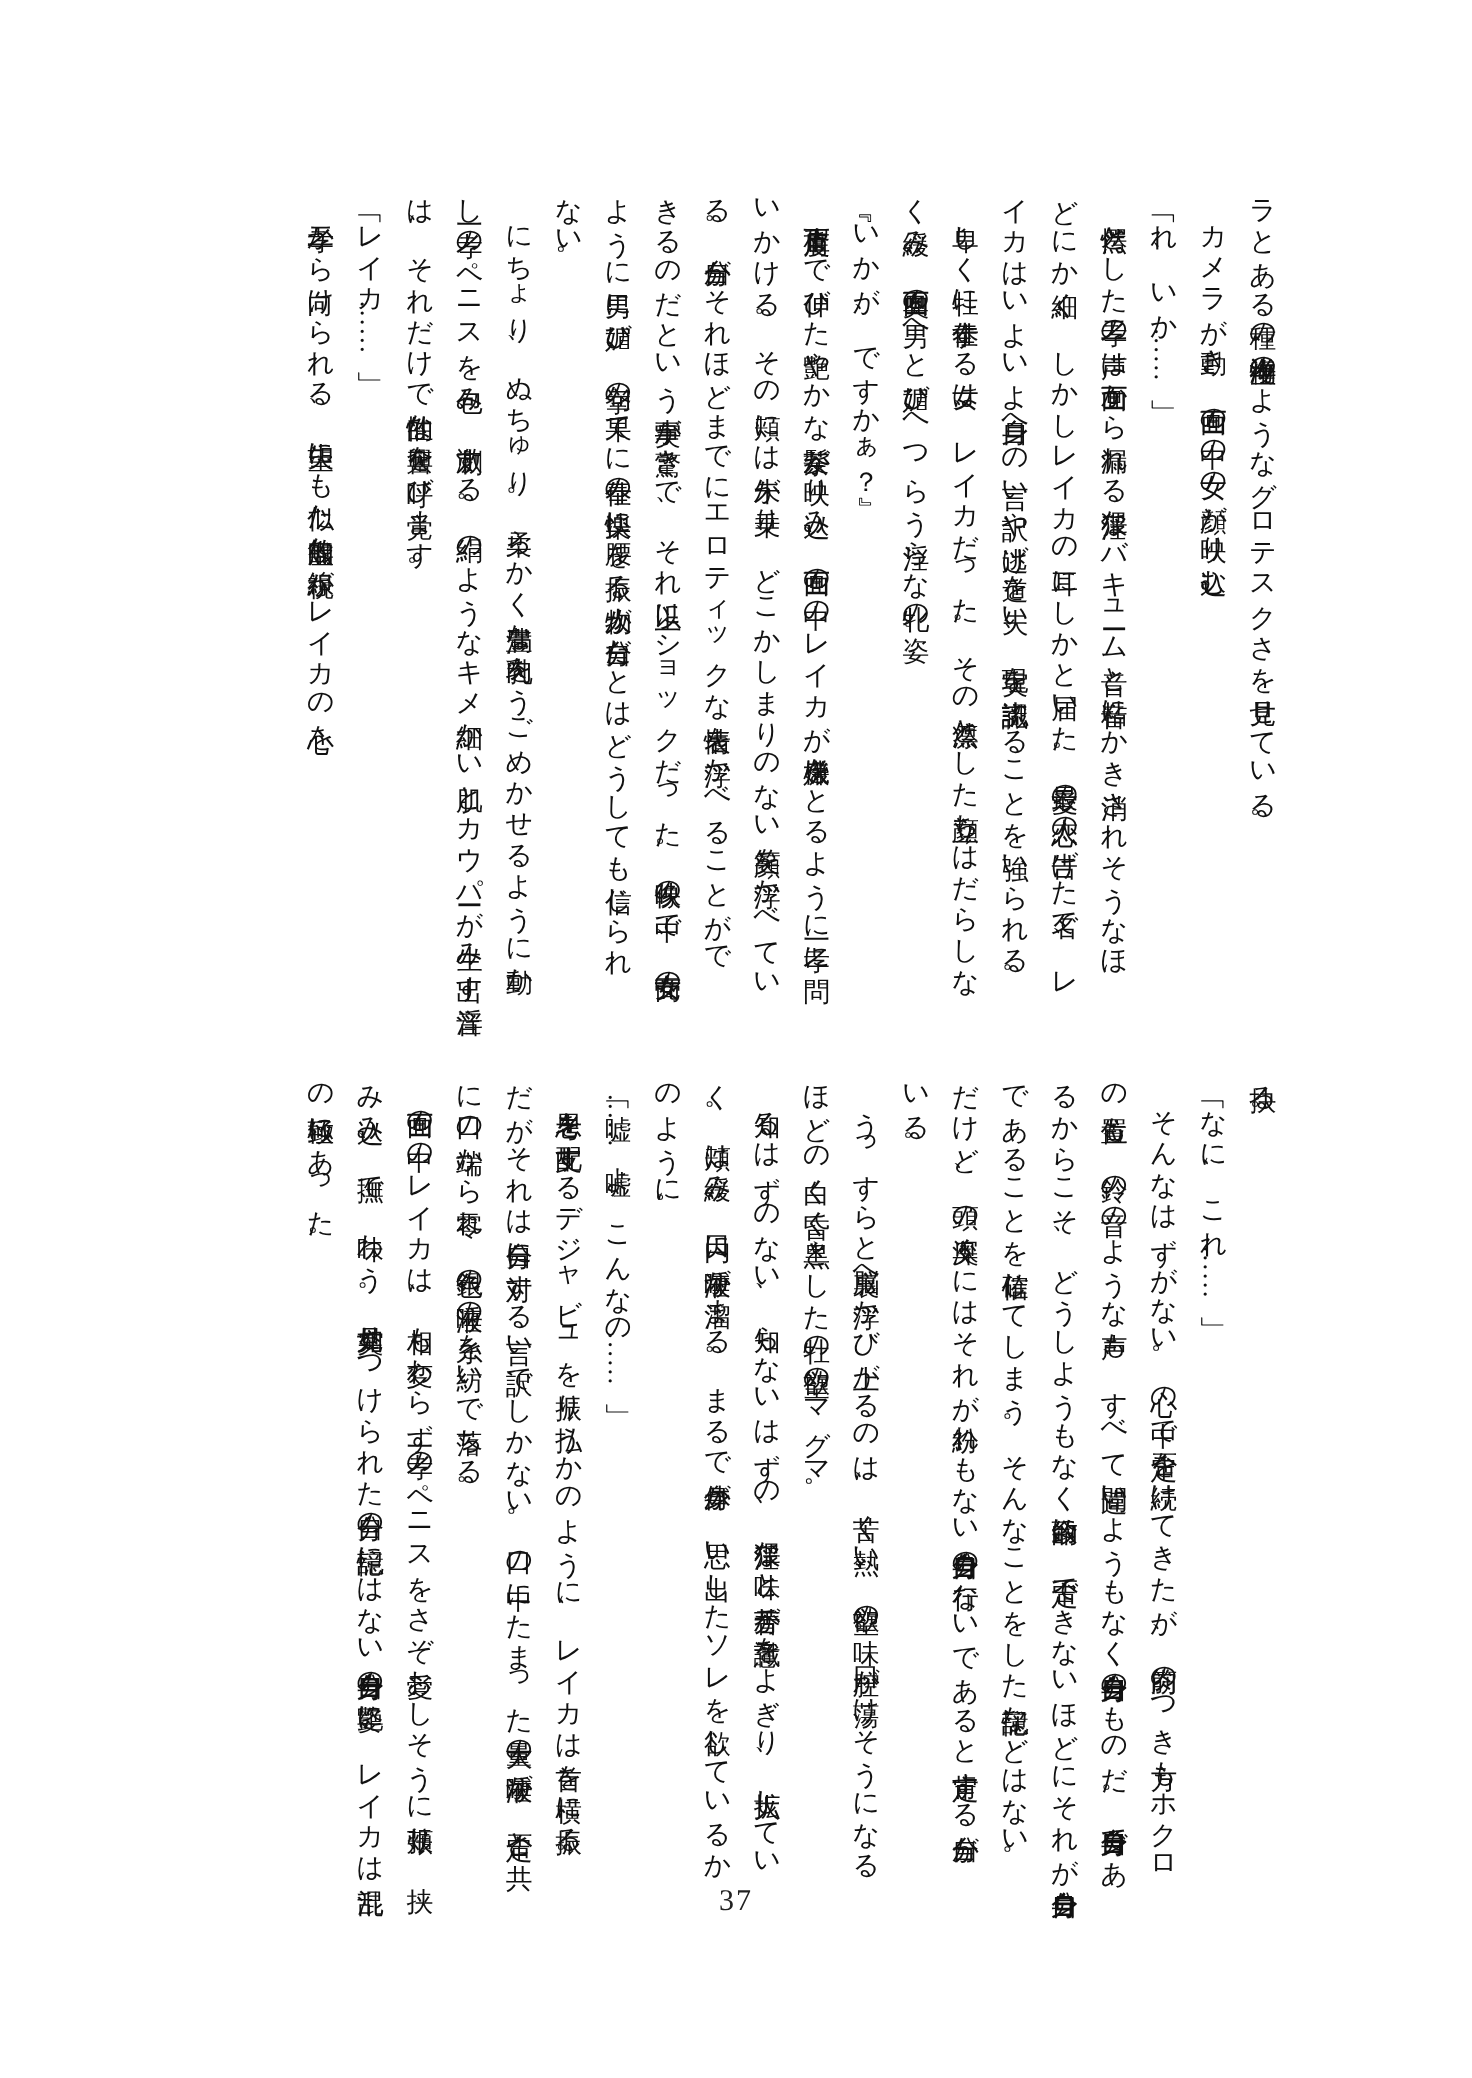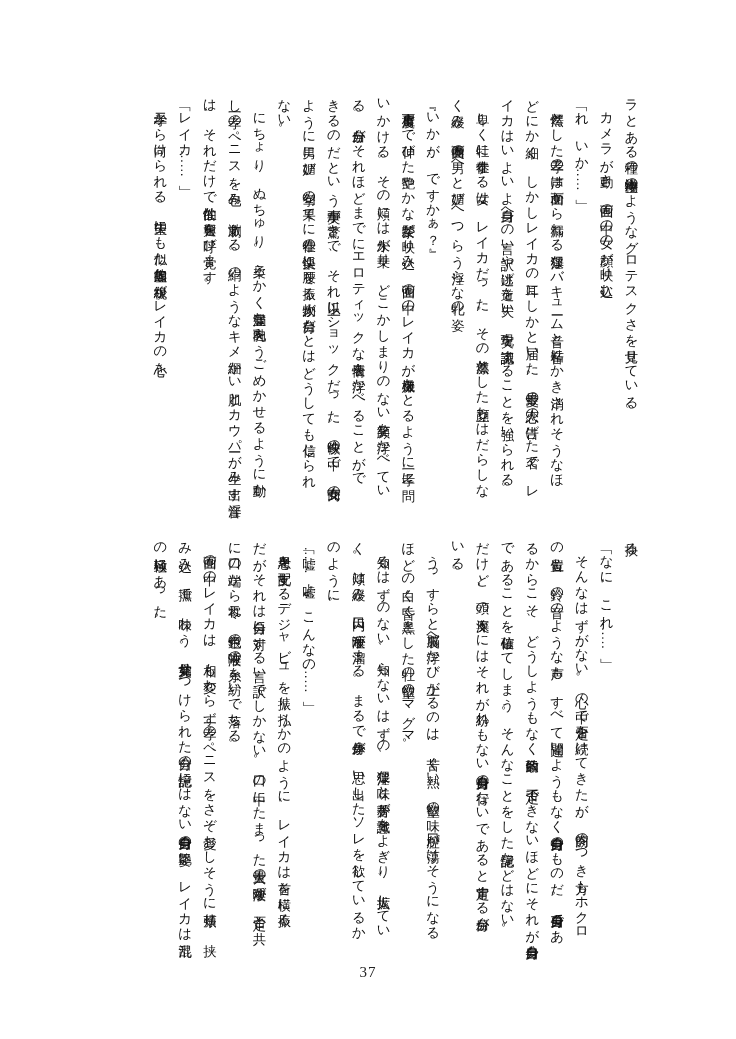--- a/index.html
+++ b/index.html
@@ -45,21 +45,20 @@
   }
   .pagenum {
     position: absolute;
     top: 943px;
     left: 0;
     width: 736px;
     text-align: center;
     font-size: 15px;
     letter-spacing: 1px;
     color: #222222;
-    margin-top: 21px;
   }
 </style>
 </head>
 <body>
 
 <div class="page">
 
   <div class="vtext band-top">
     <p class="noindent">ラとある種の海洋生物のようなグロテスクさを見せている。</p>
     <p>カメラが動き、画面の中の女の顔が映り込む。</p>

